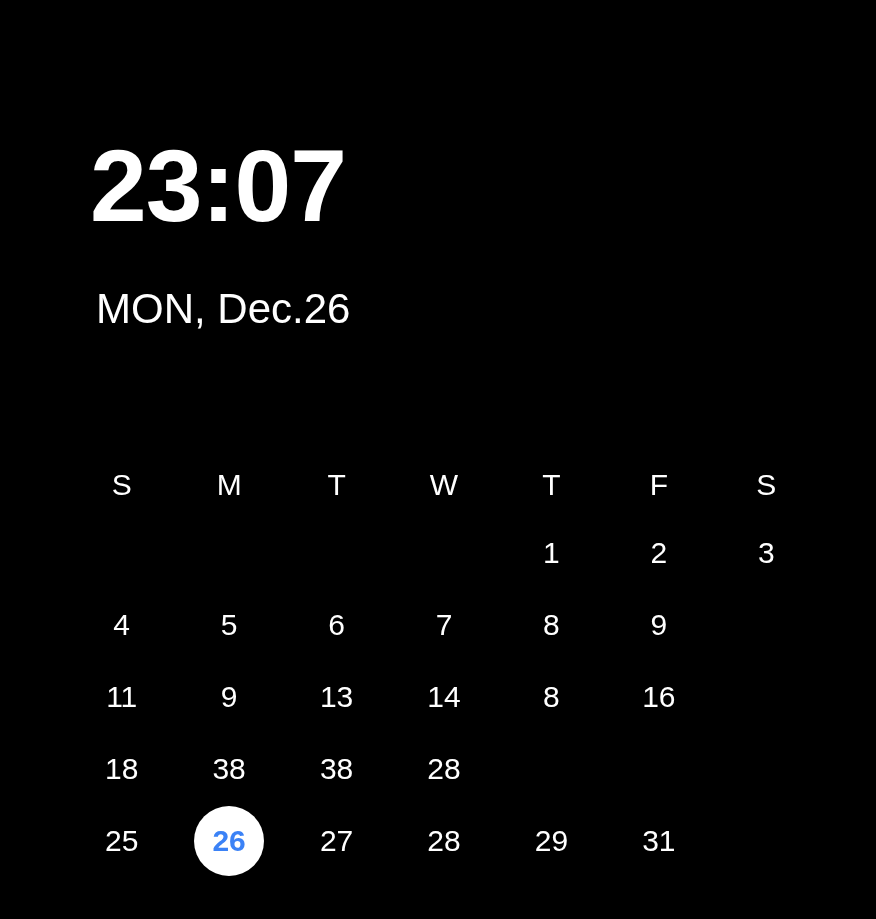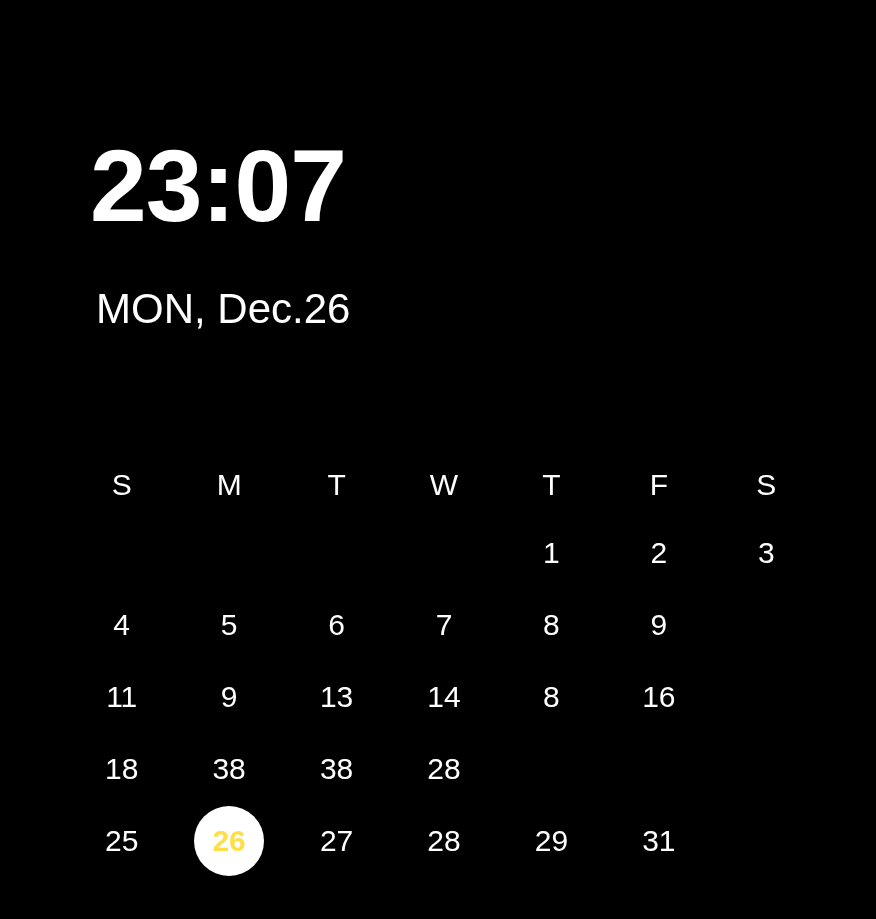--- a/index.html
+++ b/index.html
@@ -58,21 +58,21 @@
       position: absolute;
       width: 70px;
       height: 70px;
       background: #fff;
       border-radius: 50%;
       z-index: 0;
     }
     .today span {
       position: relative;
       z-index: 1;
-      color: #fde047;
+      color: #3b82f6;
       font-weight: 600;
     }
   </style>
 </head>
 <body>
 
 <div class="container">
   <div class="time">23:07</div>
   <div class="date">MON, Dec.26</div>
 

